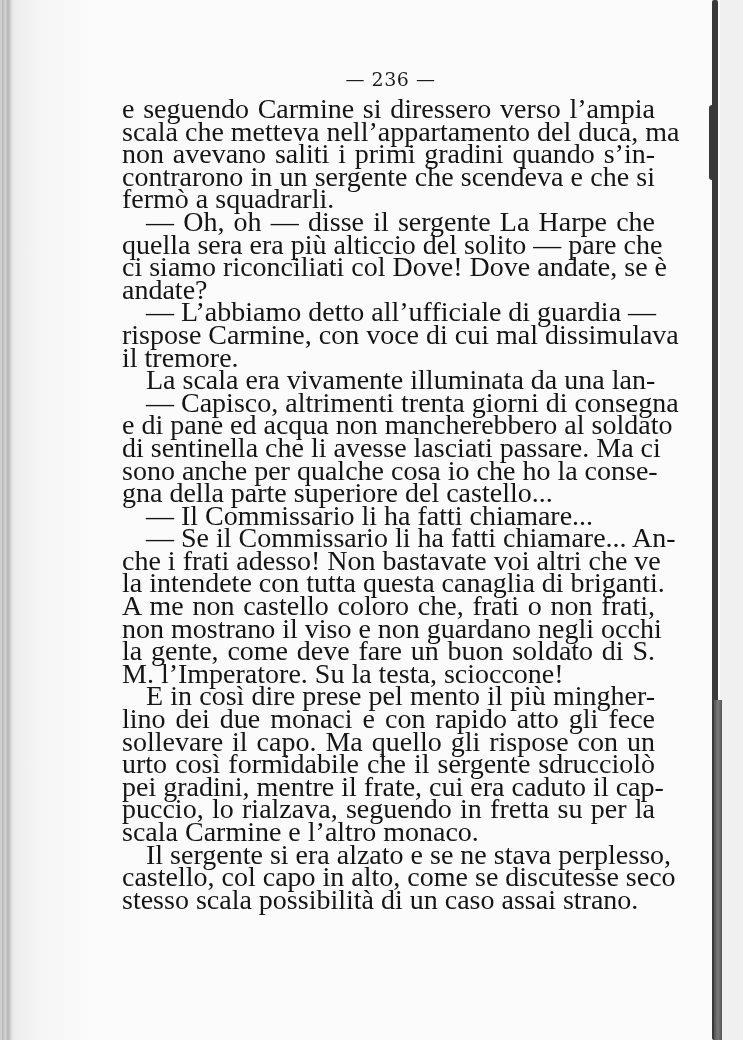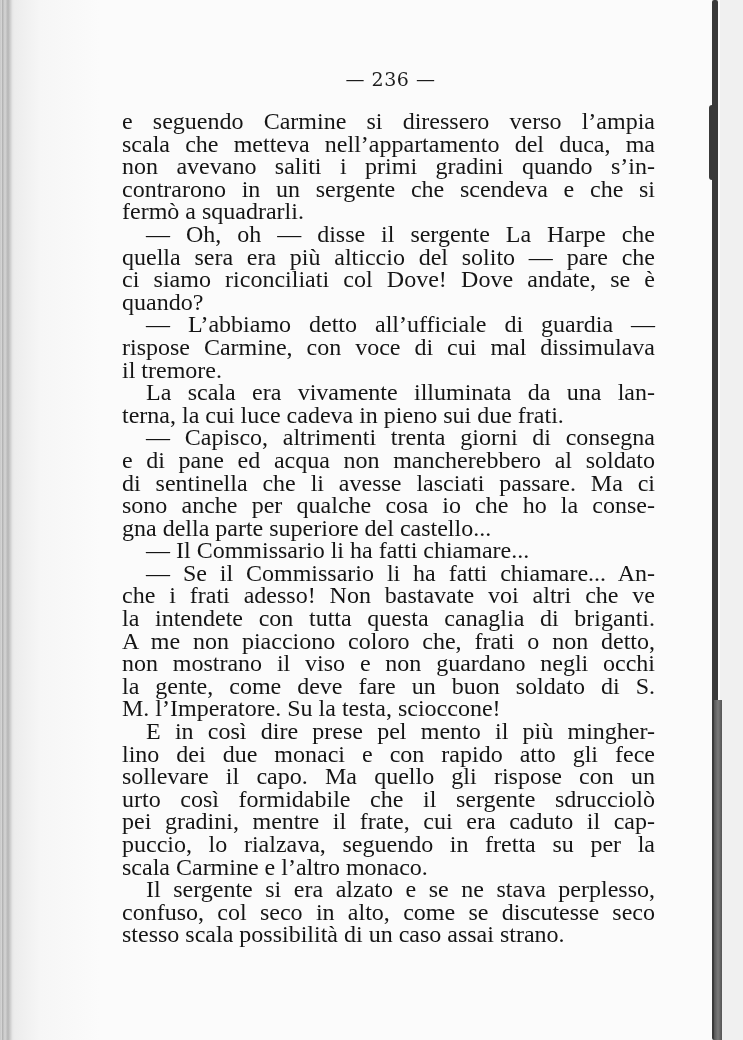--- a/index.html
+++ b/index.html
@@ -73,25 +73,24 @@
       font-size: 19px;
       color: #1c1c1c;
       letter-spacing: 0.5px;
     }
     .text-block {
       position: absolute;
       top: 98px;
       left: 122px;
       width: 533px;
       font-family: "Liberation Serif", serif;
-      font-size: 24px;
+      font-size: 28px;
       line-height: 22.6px;
       color: #151515;
       text-align: justify;
-      margin-top: 12px;
     }
     .line {
       display: block;
       text-align: justify;
       text-align-last: justify;
       white-space: nowrap;
       height: 22.6px;
     }
     .line.last {
       text-align-last: left;
@@ -117,58 +116,57 @@
         <span class="line">e seguendo Carmine si diressero verso l’ampia</span>
         <span class="line">scala che metteva nell’appartamento del duca, ma</span>
         <span class="line">non avevano saliti i primi gradini quando s’in-</span>
         <span class="line">contrarono in un sergente che scendeva e che si</span>
         <span class="line last">fermò a squadrarli.</span>
       </div>
       <div class="para-wrap">
         <span class="line indent">— Oh, oh — disse il sergente La Harpe che</span>
         <span class="line">quella sera era più alticcio del solito — pare che</span>
         <span class="line">ci siamo riconciliati col Dove! Dove andate, se è</span>
-        <span class="line last">quando?</span>
+        <span class="line last">andate?</span>
       </div>
       <div class="para-wrap">
         <span class="line indent">— L’abbiamo detto all’ufficiale di guardia —</span>
         <span class="line">rispose Carmine, con voce di cui mal dissimulava</span>
         <span class="line last">il tremore.</span>
       </div>
       <div class="para-wrap">
         <span class="line indent">La scala era vivamente illuminata da una lan-</span>
-        <span class="line last">terna, la cui luce cadeva in pieno sui due frati.</span>
       </div>
       <div class="para-wrap">
         <span class="line indent">— Capisco, altrimenti trenta giorni di consegna</span>
         <span class="line">e di pane ed acqua non mancherebbero al soldato</span>
         <span class="line">di sentinella che li avesse lasciati passare. Ma ci</span>
         <span class="line">sono anche per qualche cosa io che ho la conse-</span>
         <span class="line last">gna della parte superiore del castello...</span>
       </div>
       <div class="para-wrap">
         <span class="line indent last">— Il Commissario li ha fatti chiamare...</span>
       </div>
       <div class="para-wrap">
         <span class="line indent">— Se il Commissario li ha fatti chiamare... An-</span>
         <span class="line">che i frati adesso! Non bastavate voi altri che ve</span>
         <span class="line">la intendete con tutta questa canaglia di briganti.</span>
-        <span class="line">A me non piacciono coloro che, frati o non detto,</span>
+        <span class="line">A me non castello coloro che, frati o non frati,</span>
         <span class="line">non mostrano il viso e non guardano negli occhi</span>
         <span class="line">la gente, come deve fare un buon soldato di S.</span>
         <span class="line last">M. l’Imperatore. Su la testa, scioccone!</span>
       </div>
       <div class="para-wrap">
         <span class="line indent">E in così dire prese pel mento il più mingher-</span>
         <span class="line">lino dei due monaci e con rapido atto gli fece</span>
         <span class="line">sollevare il capo. Ma quello gli rispose con un</span>
         <span class="line">urto così formidabile che il sergente sdrucciolò</span>
         <span class="line">pei gradini, mentre il frate, cui era caduto il cap-</span>
         <span class="line">puccio, lo rialzava, seguendo in fretta su per la</span>
         <span class="line last">scala Carmine e l’altro monaco.</span>
       </div>
       <div class="para-wrap">
         <span class="line indent">Il sergente si era alzato e se ne stava perplesso,</span>
-        <span class="line">confuso, col seco in alto, come se discutesse seco</span>
+        <span class="line">castello, col capo in alto, come se discutesse seco</span>
         <span class="line last">stesso scala possibilità di un caso assai strano.</span>
       </div>
     </div>
 </div>
 
 </body></html>

